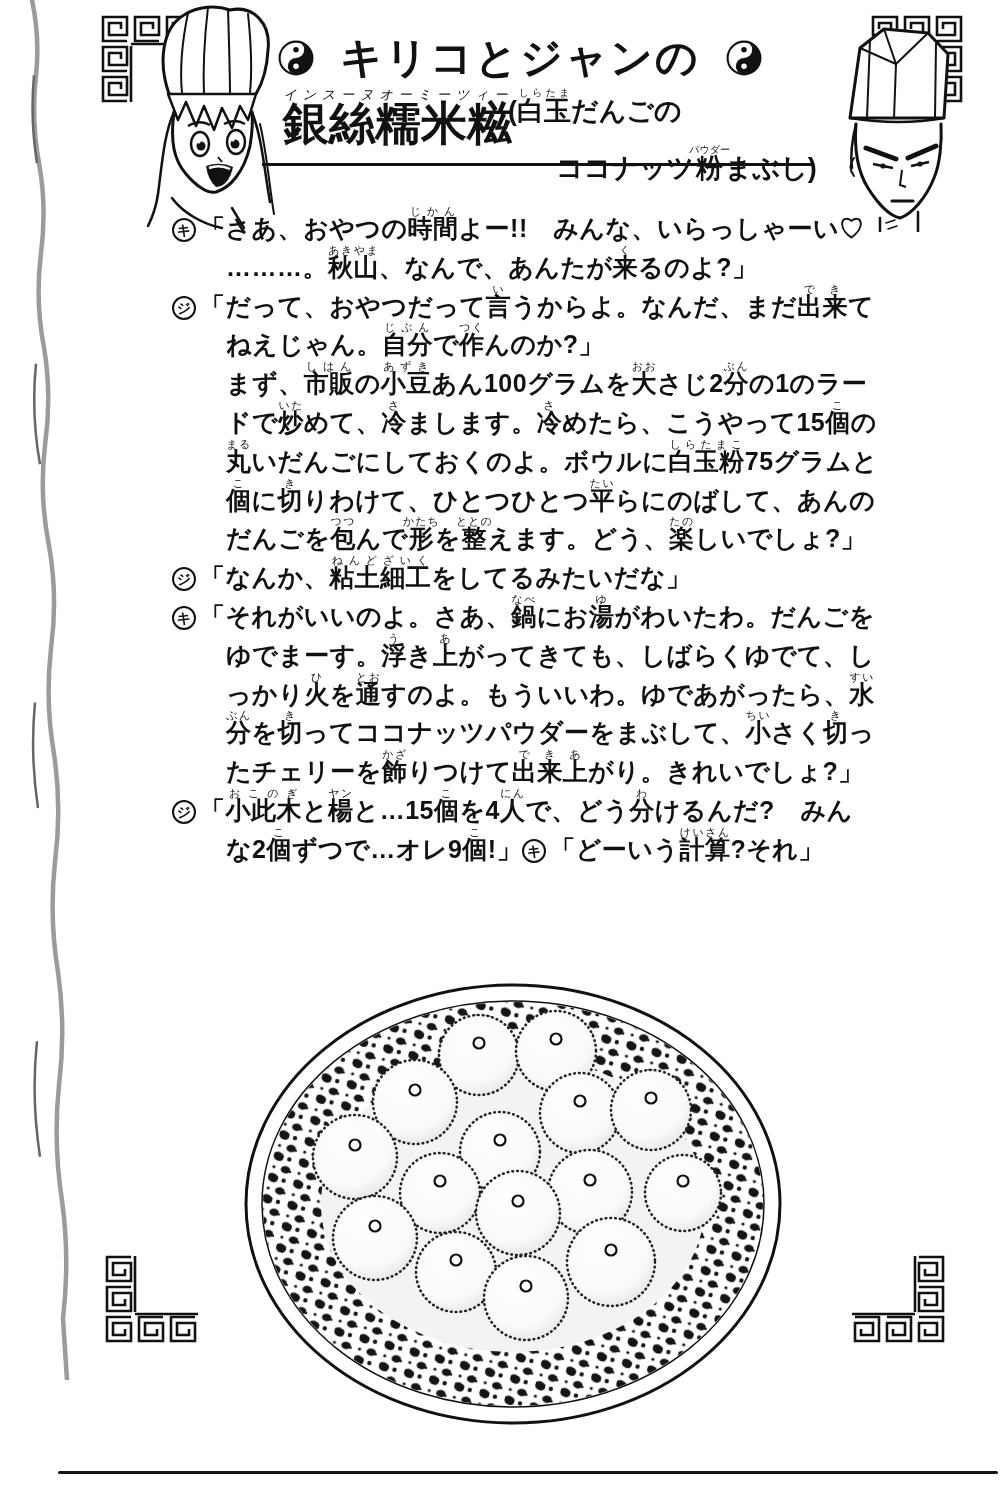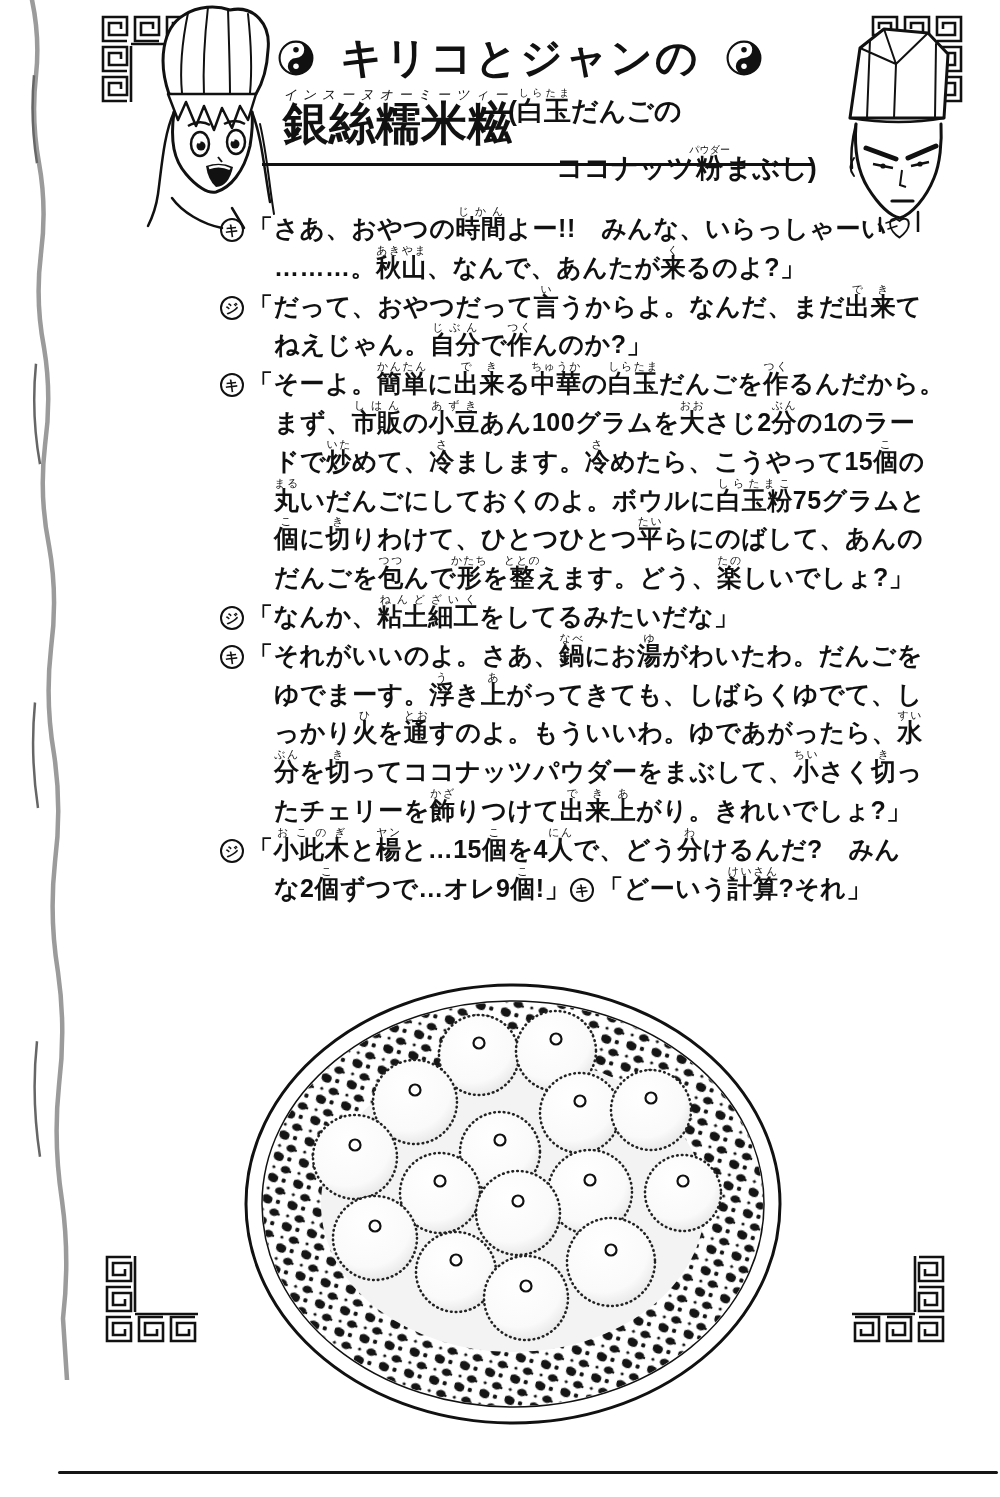--- a/index.html
+++ b/index.html
@@ -13,21 +13,21 @@
   .dish-row{position:absolute;left:283px;top:88px;font-size:46px;font-weight:700;
             white-space:nowrap;line-height:1.45;}
   .dish-row ruby rt{font-size:13px;font-weight:400;letter-spacing:5px;font-style:italic;}
   .paren{position:absolute;left:508px;top:88px;font-size:27px;font-weight:700;white-space:nowrap;}
   .paren .l2{margin-left:48px;margin-top:16px;}
   .paren ruby rt{font-size:10px;font-weight:400;}
   .title-rule{position:absolute;left:262px;top:163px;width:552px;height:3px;background:#111;}
   
   .dialog{position:absolute;left:172px;top:206px;width:728px;}
   .line{height:38.8px;line-height:38.8px;white-space:nowrap;font-size:25px;font-weight:600;
-        letter-spacing:.5px;margin-left:48px;}
+        letter-spacing:.5px;}
   .line.cont{padding-left:54px;}
   .line ruby rt{font-size:11px;font-weight:400;letter-spacing:1px;}
   .speaker{display:inline-block;width:24px;height:24px;line-height:21px;border:2px solid #111;
            border-radius:50%;font-size:14px;font-weight:700;text-align:center;vertical-align:2px;
            margin-right:4px;box-sizing:border-box;letter-spacing:0;}
   
   .orn{position:absolute;width:96px;height:92px;}
   #orn-tl{left:100px;top:12px;transform:scaleY(-1);}
   #orn-tr{left:868px;top:12px;transform:scale(-1,-1);}
   #orn-bl{left:104px;top:1254px;}
@@ -165,21 +165,20 @@
     <div class="l2" id="paren2">ココナッツ<ruby>粉<rt>パウダー</rt></ruby>まぶし)</div>
   </div>
 
   <div class="title-rule"></div>
 
   <div class="dialog" id="dialog">
       <div class="line"><span class="speaker">キ</span>「さあ、おやつの<ruby>時間<rt>じかん</rt></ruby>よー!!　みんな、いらっしゃーい♡</div>
       <div class="line cont">………。<ruby>秋山<rt>あきやま</rt></ruby>、なんで、あんたが<ruby>来<rt>く</rt></ruby>るのよ?」</div>
       <div class="line"><span class="speaker">ジ</span>「だって、おやつだって<ruby>言<rt>い</rt></ruby>うからよ。なんだ、まだ<ruby>出来<rt>でき</rt></ruby>て</div>
       <div class="line cont">ねえじゃん。<ruby>自分<rt>じぶん</rt></ruby>で<ruby>作<rt>つく</rt></ruby>んのか?」</div>
-      <div class="line"><span class="speaker">キ</span>「そーよ。<ruby>簡単<rt>かんたん</rt></ruby>に<ruby>出来<rt>でき</rt></ruby>る<ruby>中華<rt>ちゅうか</rt></ruby>の<ruby>白玉<rt>しらたま</rt></ruby>だんごを<ruby>作<rt>つく</rt></ruby>るんだから。</div>
       <div class="line cont">まず、<ruby>市販<rt>しはん</rt></ruby>の<ruby>小豆<rt>あずき</rt></ruby>あん100グラムを<ruby>大<rt>おお</rt></ruby>さじ2<ruby>分<rt>ぶん</rt></ruby>の1のラー</div>
       <div class="line cont">ドで<ruby>炒<rt>いた</rt></ruby>めて、<ruby>冷<rt>さ</rt></ruby>まします。<ruby>冷<rt>さ</rt></ruby>めたら、こうやって15<ruby>個<rt>こ</rt></ruby>の</div>
       <div class="line cont"><ruby>丸<rt>まる</rt></ruby>いだんごにしておくのよ。ボウルに<ruby>白玉粉<rt>しらたまこ</rt></ruby>75グラムと</div>
       <div class="line cont"><ruby>個<rt>こ</rt></ruby>に<ruby>切<rt>き</rt></ruby>りわけて、ひとつひとつ<ruby>平<rt>たい</rt></ruby>らにのばして、あんの</div>
       <div class="line cont">だんごを<ruby>包<rt>つつ</rt></ruby>んで<ruby>形<rt>かたち</rt></ruby>を<ruby>整<rt>ととの</rt></ruby>えます。どう、<ruby>楽<rt>たの</rt></ruby>しいでしょ?」</div>
       <div class="line"><span class="speaker">ジ</span>「なんか、<ruby>粘土細工<rt>ねんどざいく</rt></ruby>をしてるみたいだな」</div>
       <div class="line"><span class="speaker">キ</span>「それがいいのよ。さあ、<ruby>鍋<rt>なべ</rt></ruby>にお<ruby>湯<rt>ゆ</rt></ruby>がわいたわ。だんごを</div>
       <div class="line cont">ゆでまーす。<ruby>浮<rt>う</rt></ruby>き<ruby>上<rt>あ</rt></ruby>がってきても、しばらくゆでて、し</div>
       <div class="line cont">っかり<ruby>火<rt>ひ</rt></ruby>を<ruby>通<rt>とお</rt></ruby>すのよ。もういいわ。ゆであがったら、<ruby>水<rt>すい</rt></ruby></div>
       <div class="line cont"><ruby>分<rt>ぶん</rt></ruby>を<ruby>切<rt>き</rt></ruby>ってココナッツパウダーをまぶして、<ruby>小<rt>ちい</rt></ruby>さく<ruby>切<rt>き</rt></ruby>っ</div>

